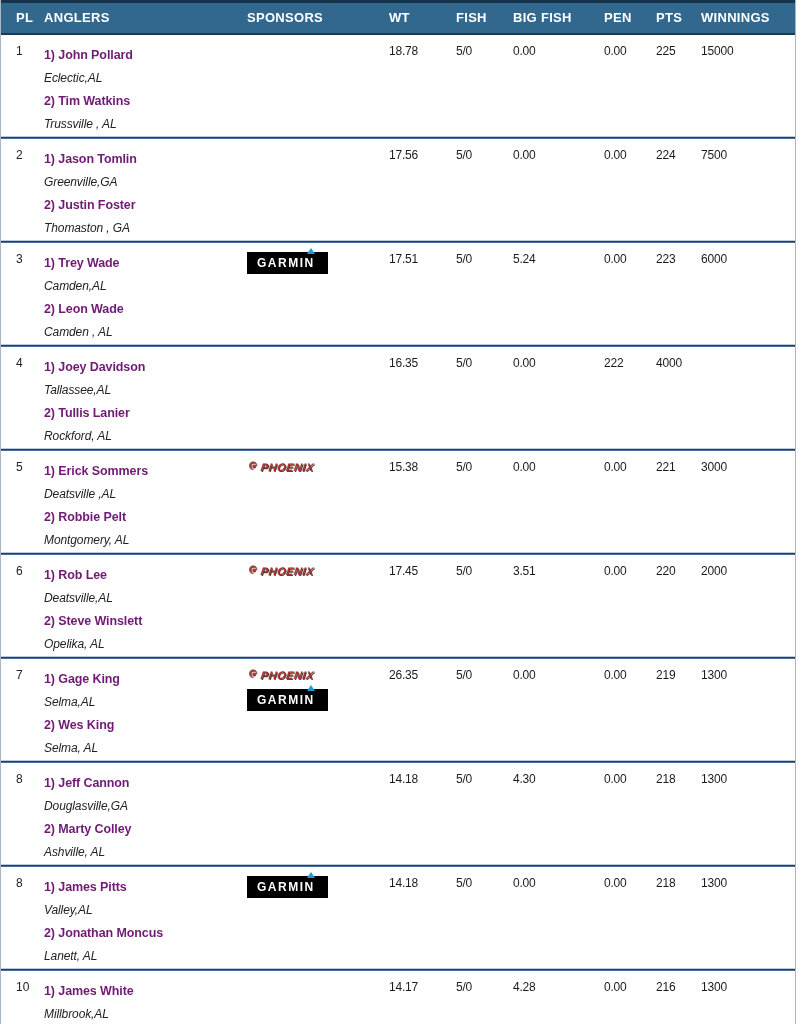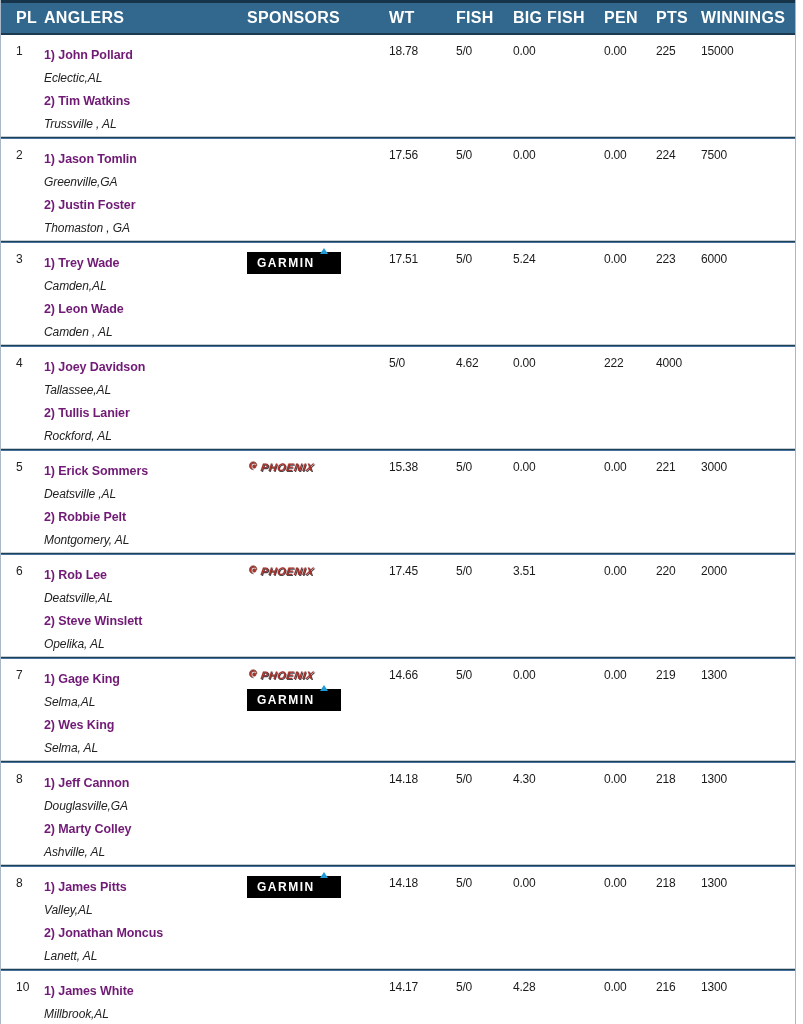--- a/index.html
+++ b/index.html
@@ -19,21 +19,21 @@
     grid-template-columns:43px 203px 142px 67px 57px 91px 52px 45px auto;
   }
   
   .header-row {
     background:#33688E;
     border-top:3px solid #16344a;
     border-bottom:2px solid #1b3a50;
     height:35px;
     align-items:center;
     color:#ffffff;
-    font-size:16px;
+    font-size:13px;
     font-weight:bold;
     letter-spacing:0.3px;
   }
   .header-row .cell { line-height:30px; }
   .pad { padding-left:15px; }
   
   .row {
     min-height:94px;
     padding-top:9px;
     font-size:12px;
@@ -49,21 +49,21 @@
   .pl-cell { font-size:12px; color:#222; }
   .name { font-weight:bold; font-size:12.5px; line-height:23px; color:#701a75; letter-spacing:-0.1px; }
   .city { font-style:italic; font-size:12px; line-height:23px; color:#222; letter-spacing:-0.1px; }
   .num { font-size:12px; color:#1b1b1b; letter-spacing:-0.2px; }
   
   .sponsors-cell { display:flex; flex-direction:column; gap:8px; align-items:flex-start; }
   .garmin {
     position:relative; display:inline-block;
     background:#000000; color:#ffffff;
     font-size:12px; font-weight:bold; letter-spacing:1.5px;
-    padding:5px 26px 4px 10px; line-height:13px;
+    padding:5px 13px 4px 10px; line-height:13px;
   }
   .garmin-delta {
     position:absolute; top:-4px; right:13px;
     width:0; height:0;
     border-left:4px solid transparent;
     border-right:4px solid transparent;
     border-bottom:6px solid #1e9cd7;
   }
   .phoenix {
     display:inline-flex; align-items:center; gap:1px;
@@ -152,22 +152,22 @@
 
   <div class="grid row">
     <div class="cell pad pl-cell">4</div>
     <div class="cell anglers-cell">
       <div class="name">1) Joey Davidson</div>
       <div class="city">Tallassee,AL</div>
       <div class="name">2) Tullis Lanier</div>
       <div class="city">Rockford, AL</div>
     </div>
     <div class="cell sponsors-cell"></div>
-    <div class="cell num">5/0</div>
-    <div class="cell num">4.62</div>
+    <div class="cell num">16.35</div>
+    <div class="cell num">5/0</div>
     <div class="cell num">0.00</div>
     <div class="cell num">222</div>
     <div class="cell num">4000</div>
   </div>
   <div class="sep"></div>
 
   <div class="grid row">
     <div class="cell pad pl-cell">5</div>
     <div class="cell anglers-cell">
       <div class="name">1) Erick Sommers</div>
@@ -230,21 +230,21 @@
     <div class="cell sponsors-cell">
           <span class="phoenix">
             <svg class="phoenix-bird" viewBox="0 0 16 16">
               <path d="M8 2 C4.5 2 2.5 5 3 8 C3.4 10.4 5.5 12 8 12 C6 10.8 5 9 5.4 7 C5.8 5 7.5 4 9.5 4.4 C11 4.7 12 6 12 7.5 C12.6 5 11 2.4 8 2 Z" fill="#b03a31" stroke="#5a1f1c" stroke-width="0.6"></path>
               <circle cx="9" cy="8" r="2.2" fill="#b03a31" stroke="#5a1f1c" stroke-width="0.6"></circle>
             </svg>
             <span class="phoenix-text">PHOENIX</span>
           </span>
           <span class="garmin"><span>GARMIN</span><span class="garmin-delta"></span></span>
         </div>
-    <div class="cell num">14.66</div>
+    <div class="cell num">26.35</div>
     <div class="cell num">5/0</div>
     <div class="cell num">0.00</div>
     <div class="cell num">0.00</div>
     <div class="cell num">219</div>
     <div class="cell num">1300</div>
   </div>
   <div class="sep"></div>
 
   <div class="grid row">
     <div class="cell pad pl-cell">8</div>

